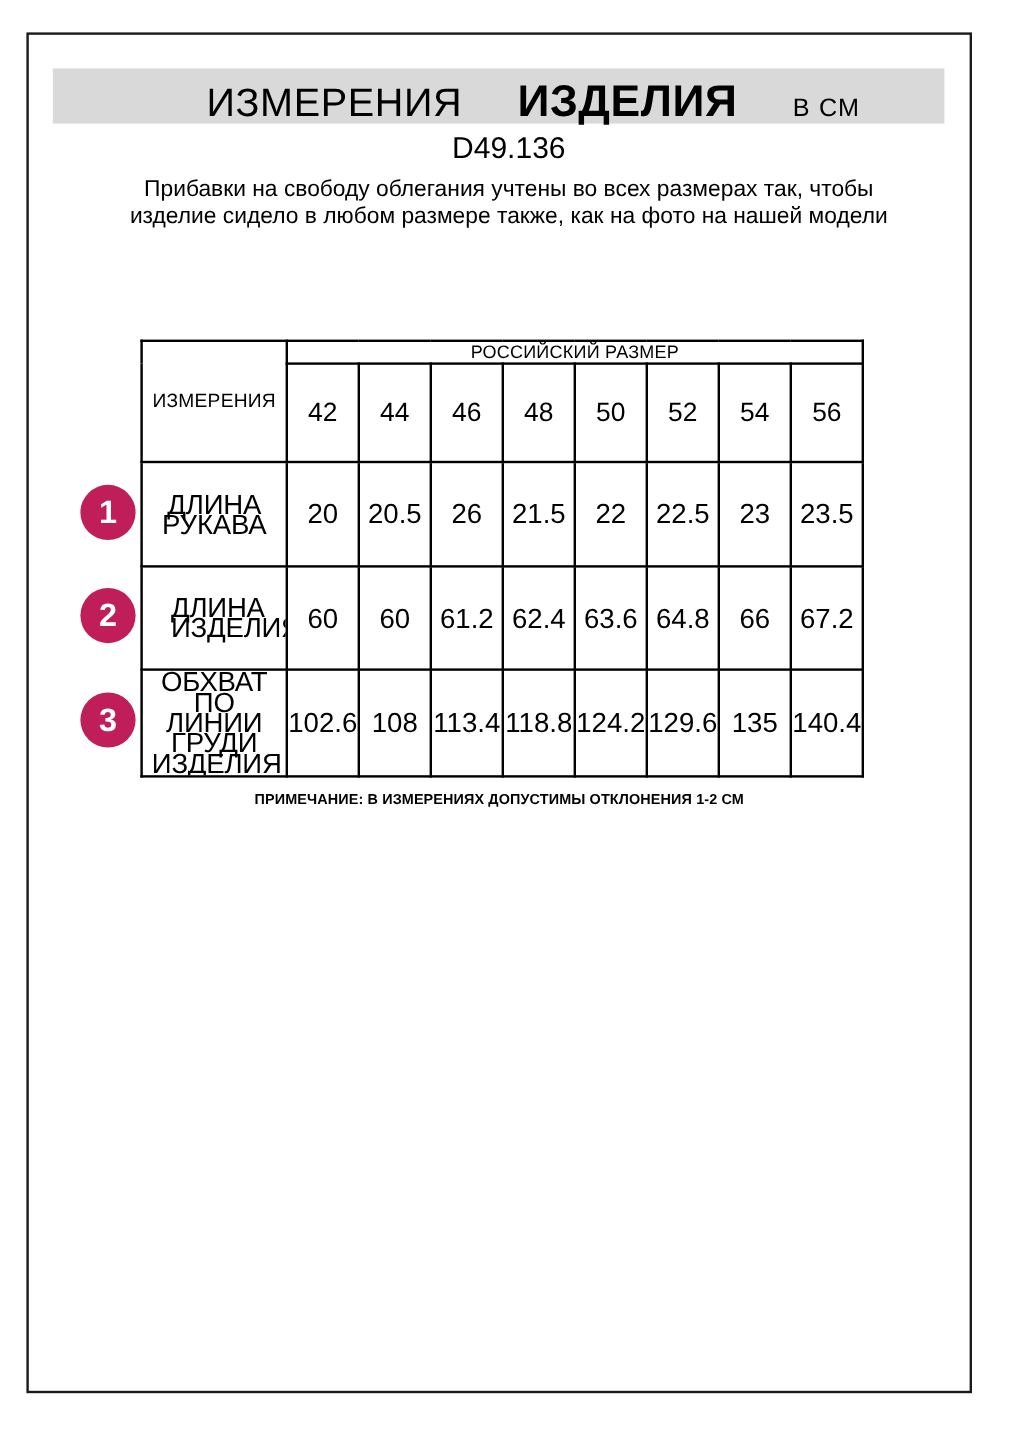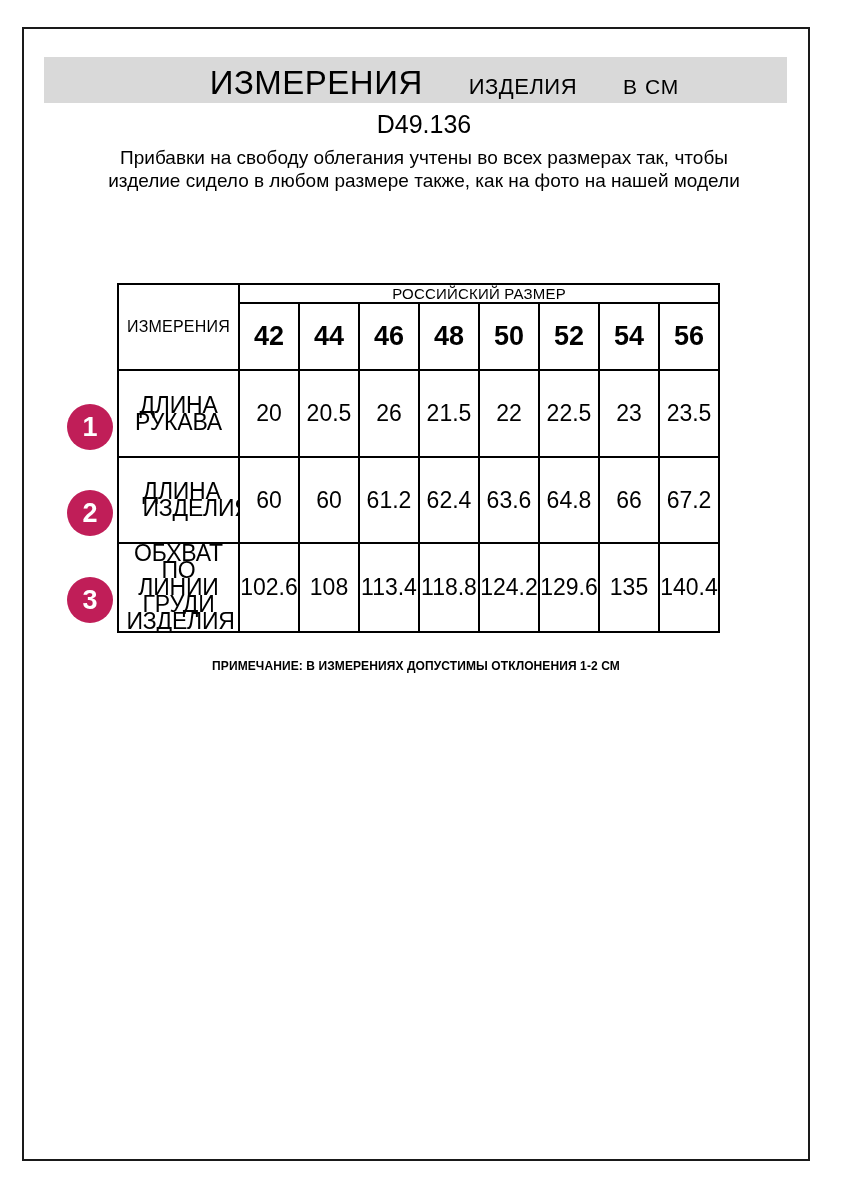--- a/index.html
+++ b/index.html
@@ -26,21 +26,21 @@
     width: 743px; height: 46px;
     background: #d9d9d9;
     display: flex;
     align-items: baseline;
     justify-content: center;
     padding-left: 58px;
     padding-top: 7px;
     gap: 46px;
   }
   .title-reg  { font-size: 33px; font-weight: 400; letter-spacing: 0.5px; }
-  .title-bold { font-size: 22px; font-weight: 400; letter-spacing: 0.5px; }
+  .title-bold { font-size: 37px; font-weight: 700; letter-spacing: 0.5px; }
   .title-unit { font-size: 21px; font-weight: 400; letter-spacing: 1px; }
 
   .model-code {
     position: absolute;
     left: 84px; top: 110px; width: 680px;
     text-align: center;
     font-size: 25px;
   }
   .description {
     position: absolute;
@@ -58,21 +58,21 @@
     width: 601px;
   }
   table.size-table td {
     border: 2px solid #000000;
     text-align: center;
     vertical-align: middle;
     overflow: hidden;
   }
   td.corner-cell { font-size: 16px; letter-spacing: 0.2px; }
   td.group-cell  { font-size: 15px; height: 18px; letter-spacing: 0.2px; padding: 0; }
-  tr.sizes-row td { height: 67px; font-size: 27px; font-weight: 700; }
+  tr.sizes-row td { height: 82px; font-size: 22px; font-weight: 400; }
   tr.data-row td  { font-size: 23px; margin-top: 42px; }
   tr.data-row-0 td { height: 87px; }
   tr.data-row-1 td { height: 86px; }
   tr.data-row-2 td { height: 89px; }
   td.row-label-cell { font-size: 14px; letter-spacing: -0.2px; line-height: 17px; }
   .lbl { display: inline-block; }
   .lbl-0 { max-width: 116px; }
   .lbl-1 { max-width: 72px; }
   .lbl-2 { max-width: 104px; }
 

